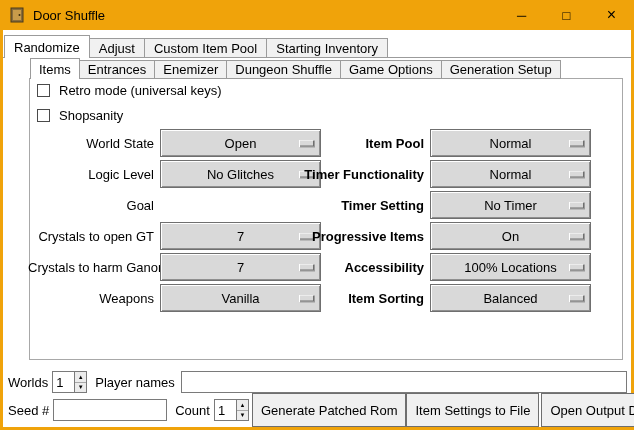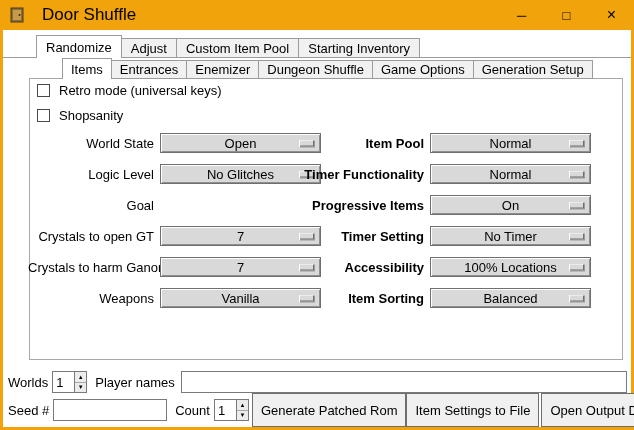--- a/index.html
+++ b/index.html
@@ -17,30 +17,30 @@
     box-shadow: inset 0 0 0 3px var(--accent);
   }
 
   
   .titlebar {
     position:absolute; top:0; left:0; right:0; height:30px;
     background:var(--accent);
     display:flex; align-items:center;
   }
   .app-icon { width:16px; height:16px; margin-left:9px; flex:0 0 auto; }
-  .title-text { margin-left:17px; font-size:17px; }
+  .title-text { margin-left:8px; font-size:13px; }
   .win-controls { margin-left:auto; display:flex; height:100%; }
   .win-btn {
     width:45px; height:30px; display:flex; align-items:center; justify-content:center;
     font-size:13px; color:#000; cursor:default;
   }
   .win-btn.close { font-size:16px; }
 
   
-  .tabbar { position:absolute; display:flex; align-items:flex-end; z-index:3;padding-left:32px; }
+  .tabbar { position:absolute; display:flex; align-items:flex-end; z-index:3; }
   .tab {
     height:20px; padding:0 9px;
     display:flex; align-items:center;
     background:#f1f1f1;
     border:1px solid #9b9b9b;
     white-space:nowrap;
   }
   .tab + .tab { margin-left:-1px; }
   .tab.selected {
     background:#fff; border-bottom:none; z-index:4; position:relative;
@@ -71,21 +71,21 @@
 
   
   .col { position:absolute; top:131px; z-index:5; }
   .col-left { left:28px; }
   .col-right { left:302px; }
   .opt-row { display:flex; align-items:center; height:24px; margin-bottom:7px; }
   .opt-label { text-align:right; padding-right:6px; white-space:nowrap; }
   .col-left .opt-label { width:132px; }
   .col-right .opt-label { width:128px;font-weight:bold; }
   .opt {
-    position:relative; width:161px; height:20px;
+    position:relative; width:161px; height:28px;
     background:#d9d9d9; border:1px solid #6f6f6f;
     box-shadow: inset 1px 1px 0 #ffffff, inset -1px -1px 0 #8f8f8f;
     display:flex; align-items:center; justify-content:center;
     cursor:default;
   }
   .opt-value { font-size:13px; }
   .opt-ind {
     position:absolute; right:6px; top:50%; transform:translateY(-50%);
     width:15px; height:7px; background:#d9d9d9;
     box-shadow: inset 1px 1px 0 #ffffff, inset -1px -1px 0 #6f6f6f, 1px 1px 0 #9a9a9a;
@@ -231,30 +231,30 @@
       </div>
     </div>
     <div class="opt-row">
       <span class="opt-label">Timer Functionality</span>
       <div class="opt">
         <span class="opt-value">Normal</span>
         <span class="opt-ind"></span>
       </div>
     </div>
     <div class="opt-row">
+      <span class="opt-label">Timer Setting</span>
+      <div class="opt">
+        <span class="opt-value">No Timer</span>
+        <span class="opt-ind"></span>
+      </div>
+    </div>
+    <div class="opt-row">
       <span class="opt-label">Progressive Items</span>
       <div class="opt">
         <span class="opt-value">On</span>
-        <span class="opt-ind"></span>
-      </div>
-    </div>
-    <div class="opt-row">
-      <span class="opt-label">Timer Setting</span>
-      <div class="opt">
-        <span class="opt-value">No Timer</span>
         <span class="opt-ind"></span>
       </div>
     </div>
     <div class="opt-row">
       <span class="opt-label">Accessibility</span>
       <div class="opt">
         <span class="opt-value">100% Locations</span>
         <span class="opt-ind"></span>
       </div>
     </div>

